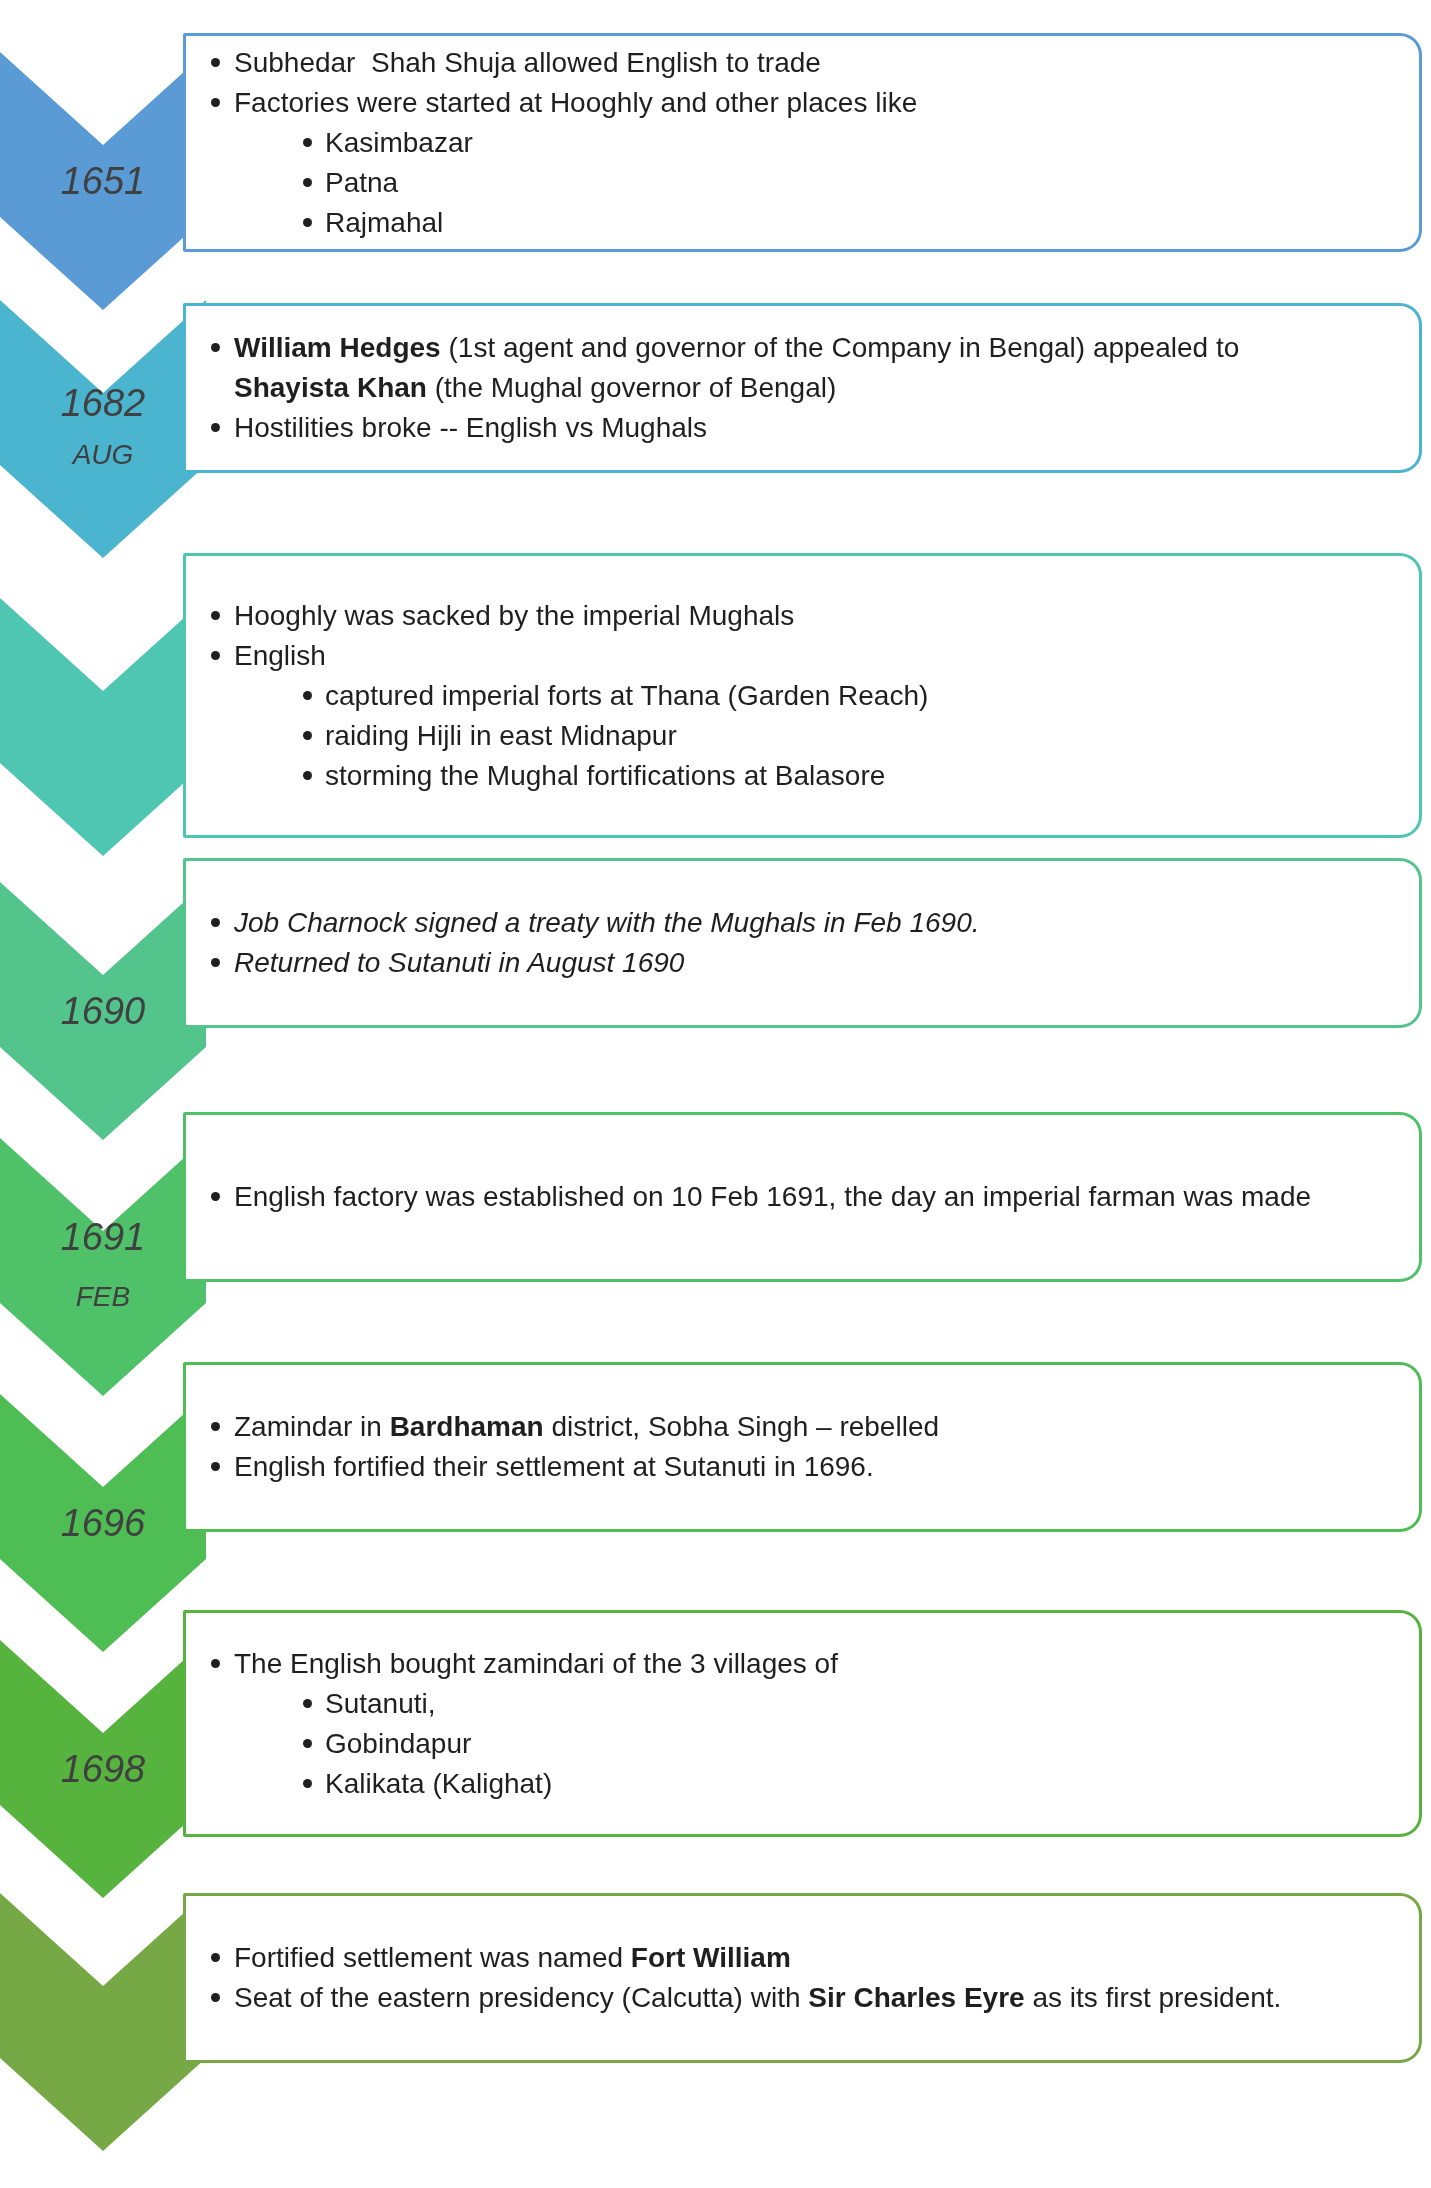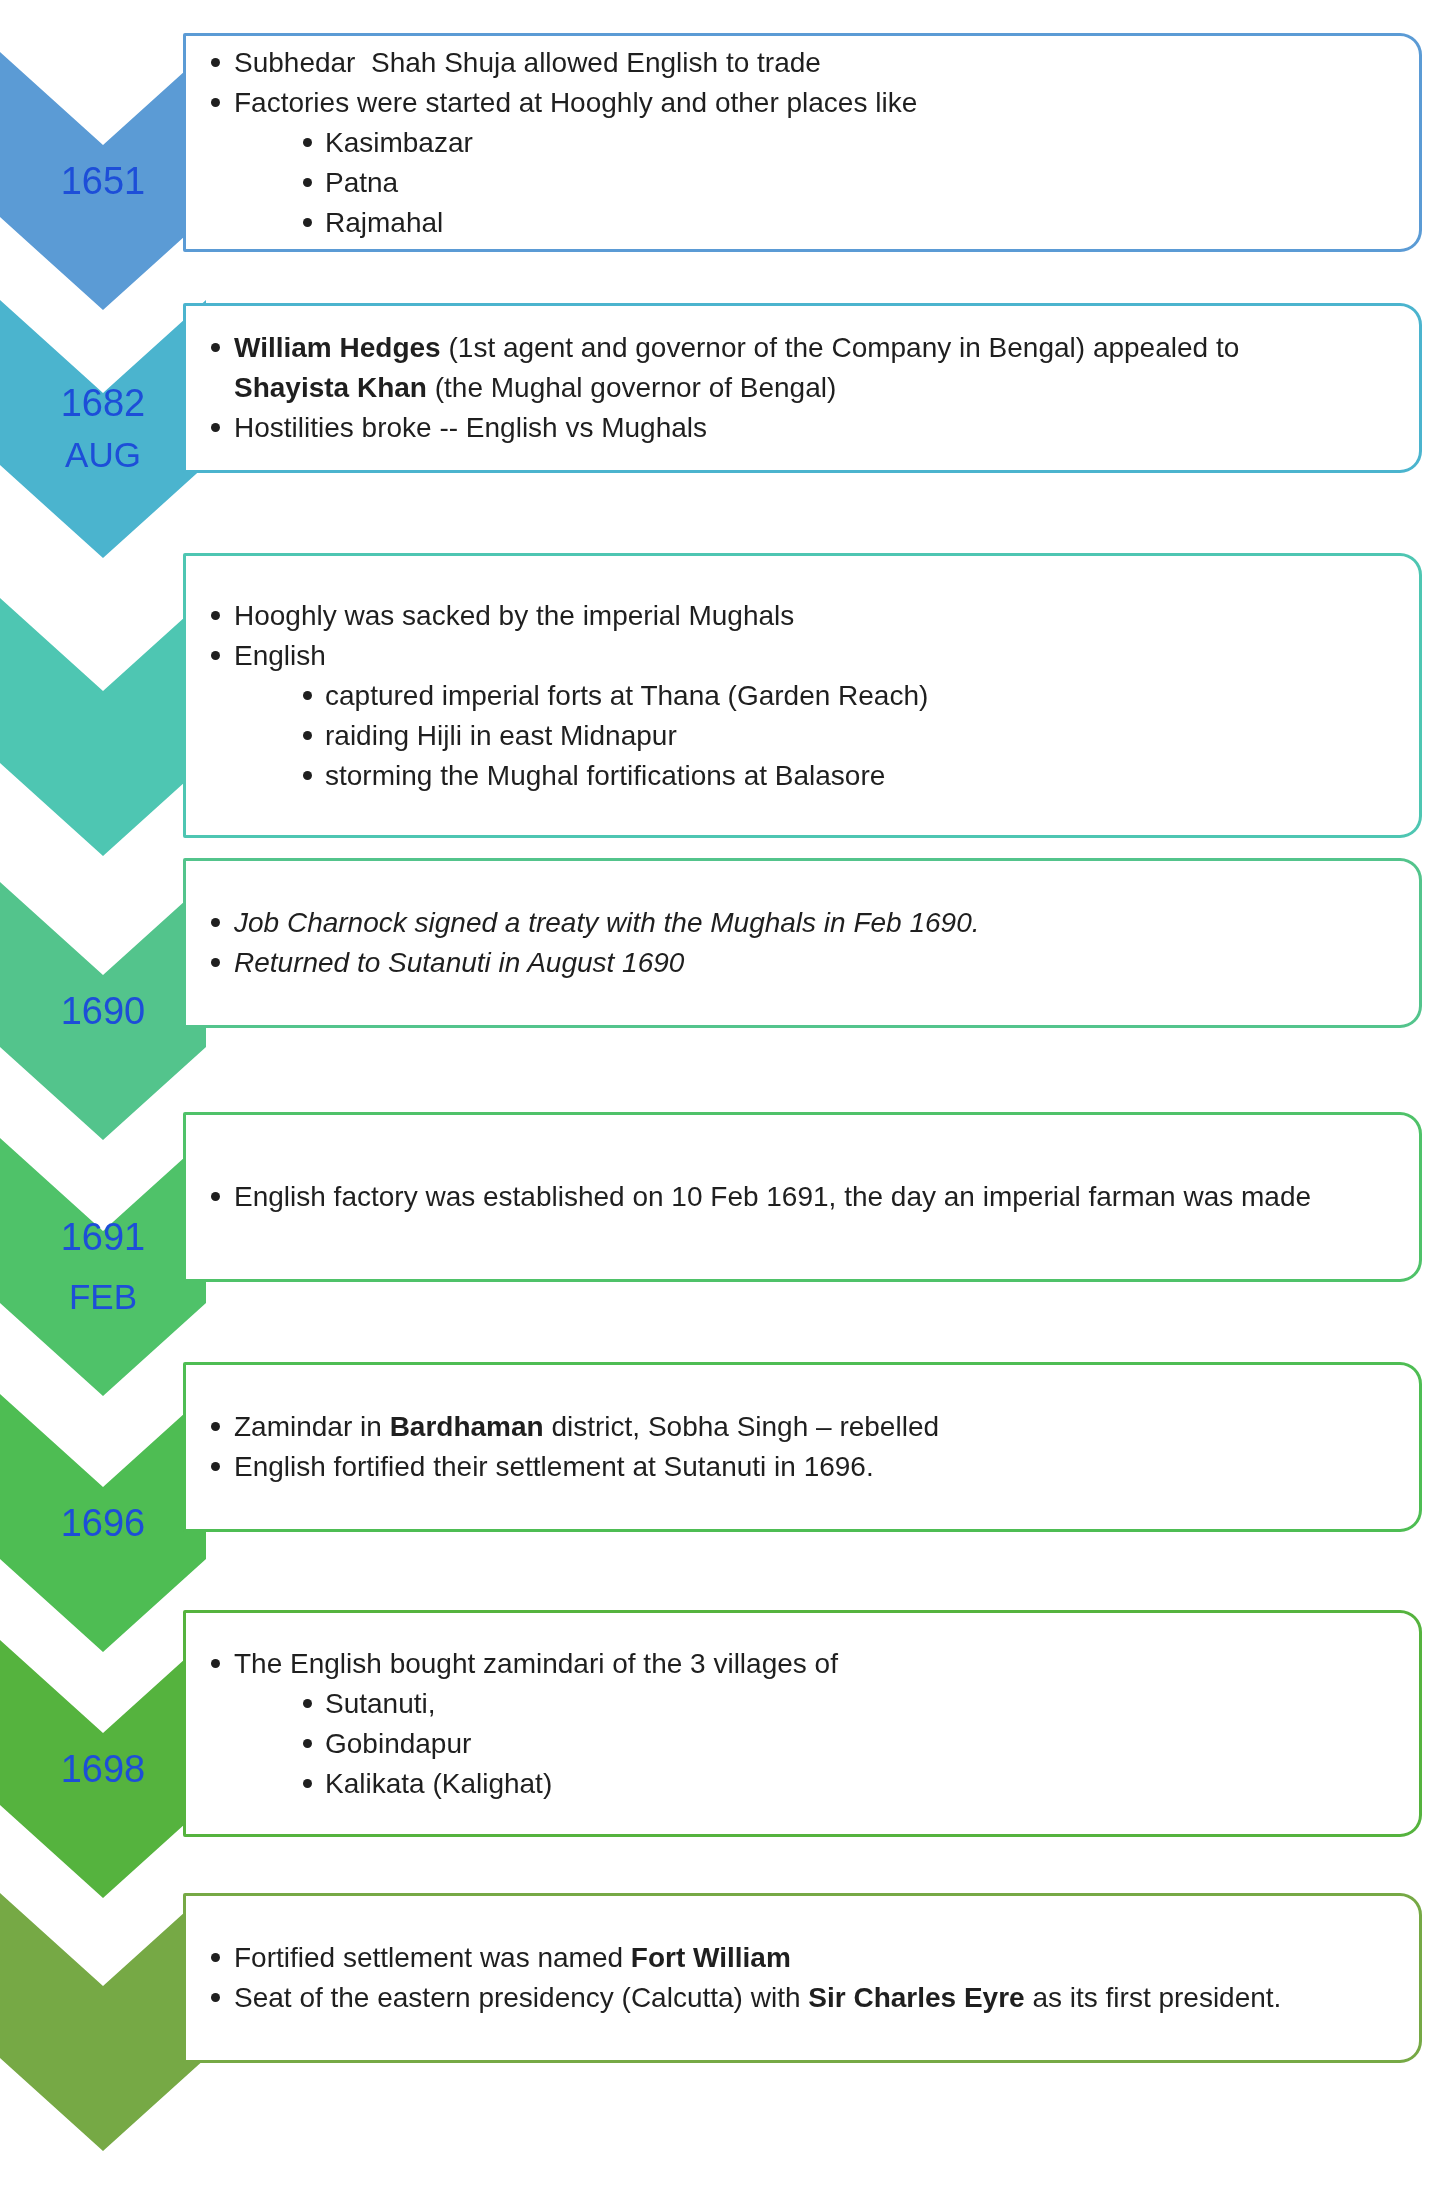--- a/index.html
+++ b/index.html
@@ -11,25 +11,26 @@
     color:#1f1f1f;
   }
   #timeline{position:absolute;left:0;top:0;width:1431px;height:2188px;}
   .chevron{
     position:absolute;left:0;width:206px;height:258px;
     clip-path:polygon(0 0, 50% 36%, 100% 0, 100% 64%, 50% 100%, 0 64%);
   }
   .year-label{
     position:absolute;left:0;width:206px;height:82px;
     display:flex;flex-direction:column;align-items:center;justify-content:center;
-    color:#1d4ed8;line-height:52px;text-align:center;
+    color:#404040;line-height:52px;text-align:center;
     z-index:3;
+    font-style:italic;
   }
   .year-line{font-size:38px;}
-  .month-line{font-size:35px;}
+  .month-line{font-size:28px;}
   .event-box{
     position:absolute;left:183px;width:1239px;
     background:#ffffff;
     border-style:solid;border-width:3px;
     border-radius:2px 22px 22px 2px;
     box-sizing:border-box;
     z-index:2;
   }
   .box-content{
     height:100%;width:100%;

